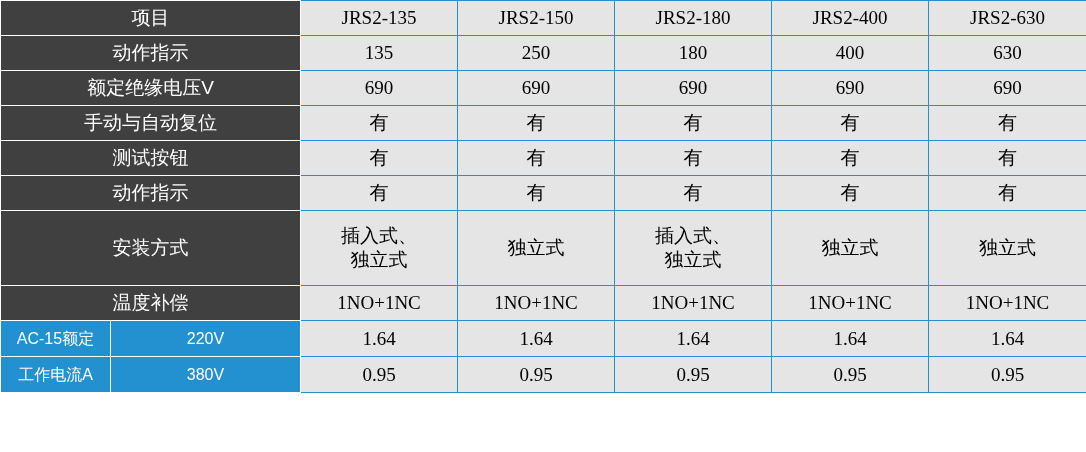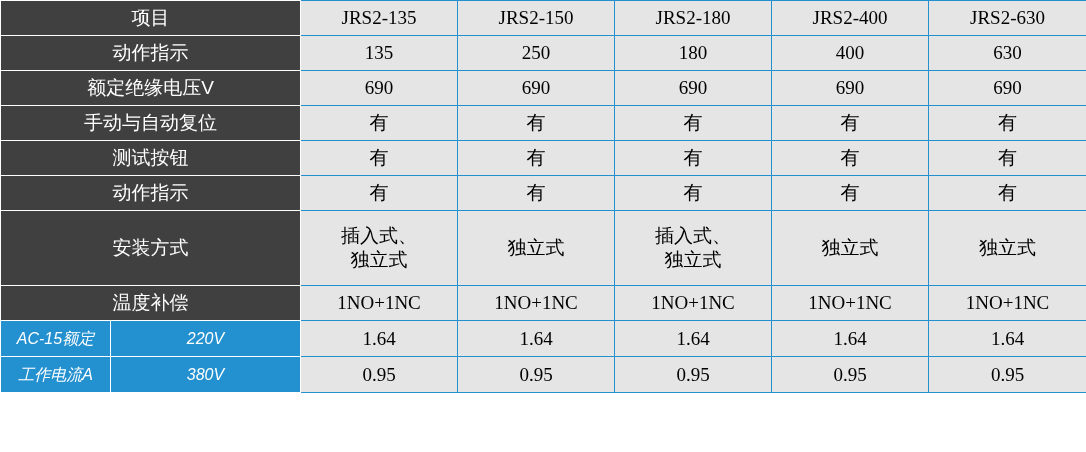--- a/index.html
+++ b/index.html
@@ -34,21 +34,20 @@
     color: #ffffff;
     font-family: "Liberation Sans", "DejaVu Sans", sans-serif;
     font-size: 19px;
     font-weight: normal;
   }
   #spec-table td.lbl-sm {
     background: #2390cf;
     color: #ffffff;
     font-family: "Liberation Sans", "DejaVu Sans", sans-serif;
     font-size: 16px;
-    font-style: italic;
   }
   
   #spec-table td.val {
     background: #e5e5e5;
     border-left: 1px solid #2390cf;
     border-right: 1px solid #2390cf;
     border-top: 1px solid #2390cf;
     border-bottom: 1px solid #2390cf;
   }
   #spec-table td.val.num {

